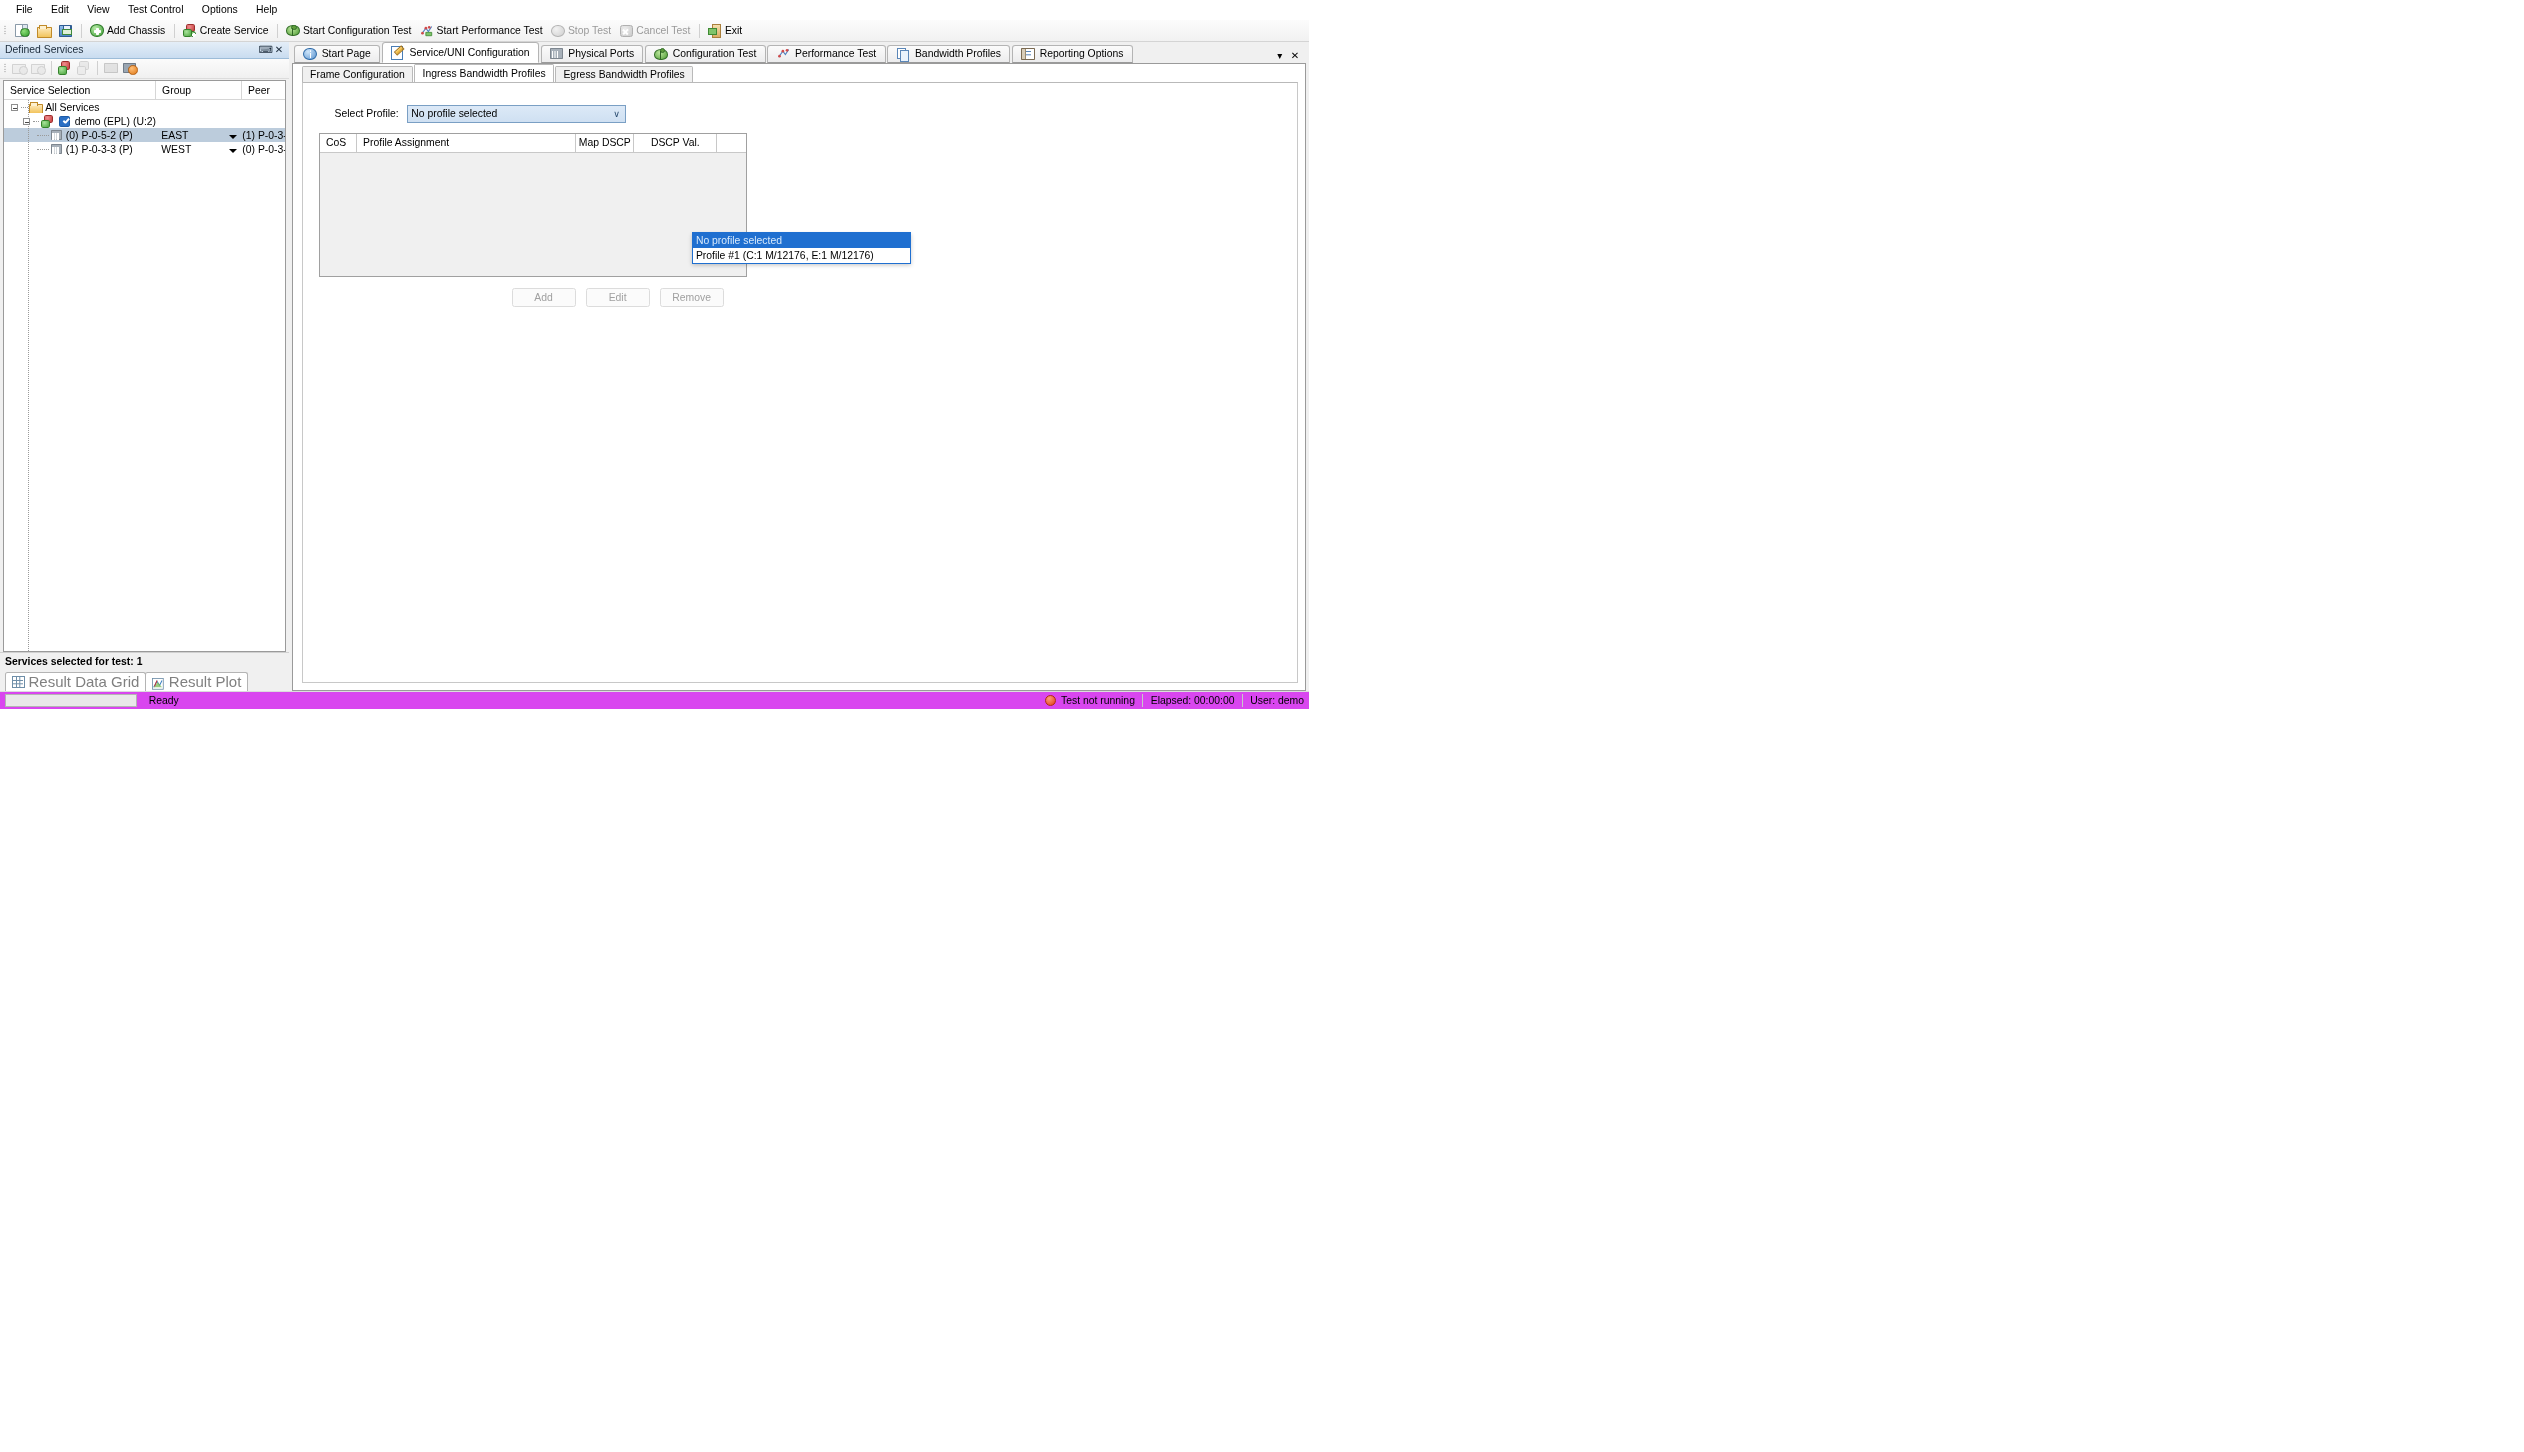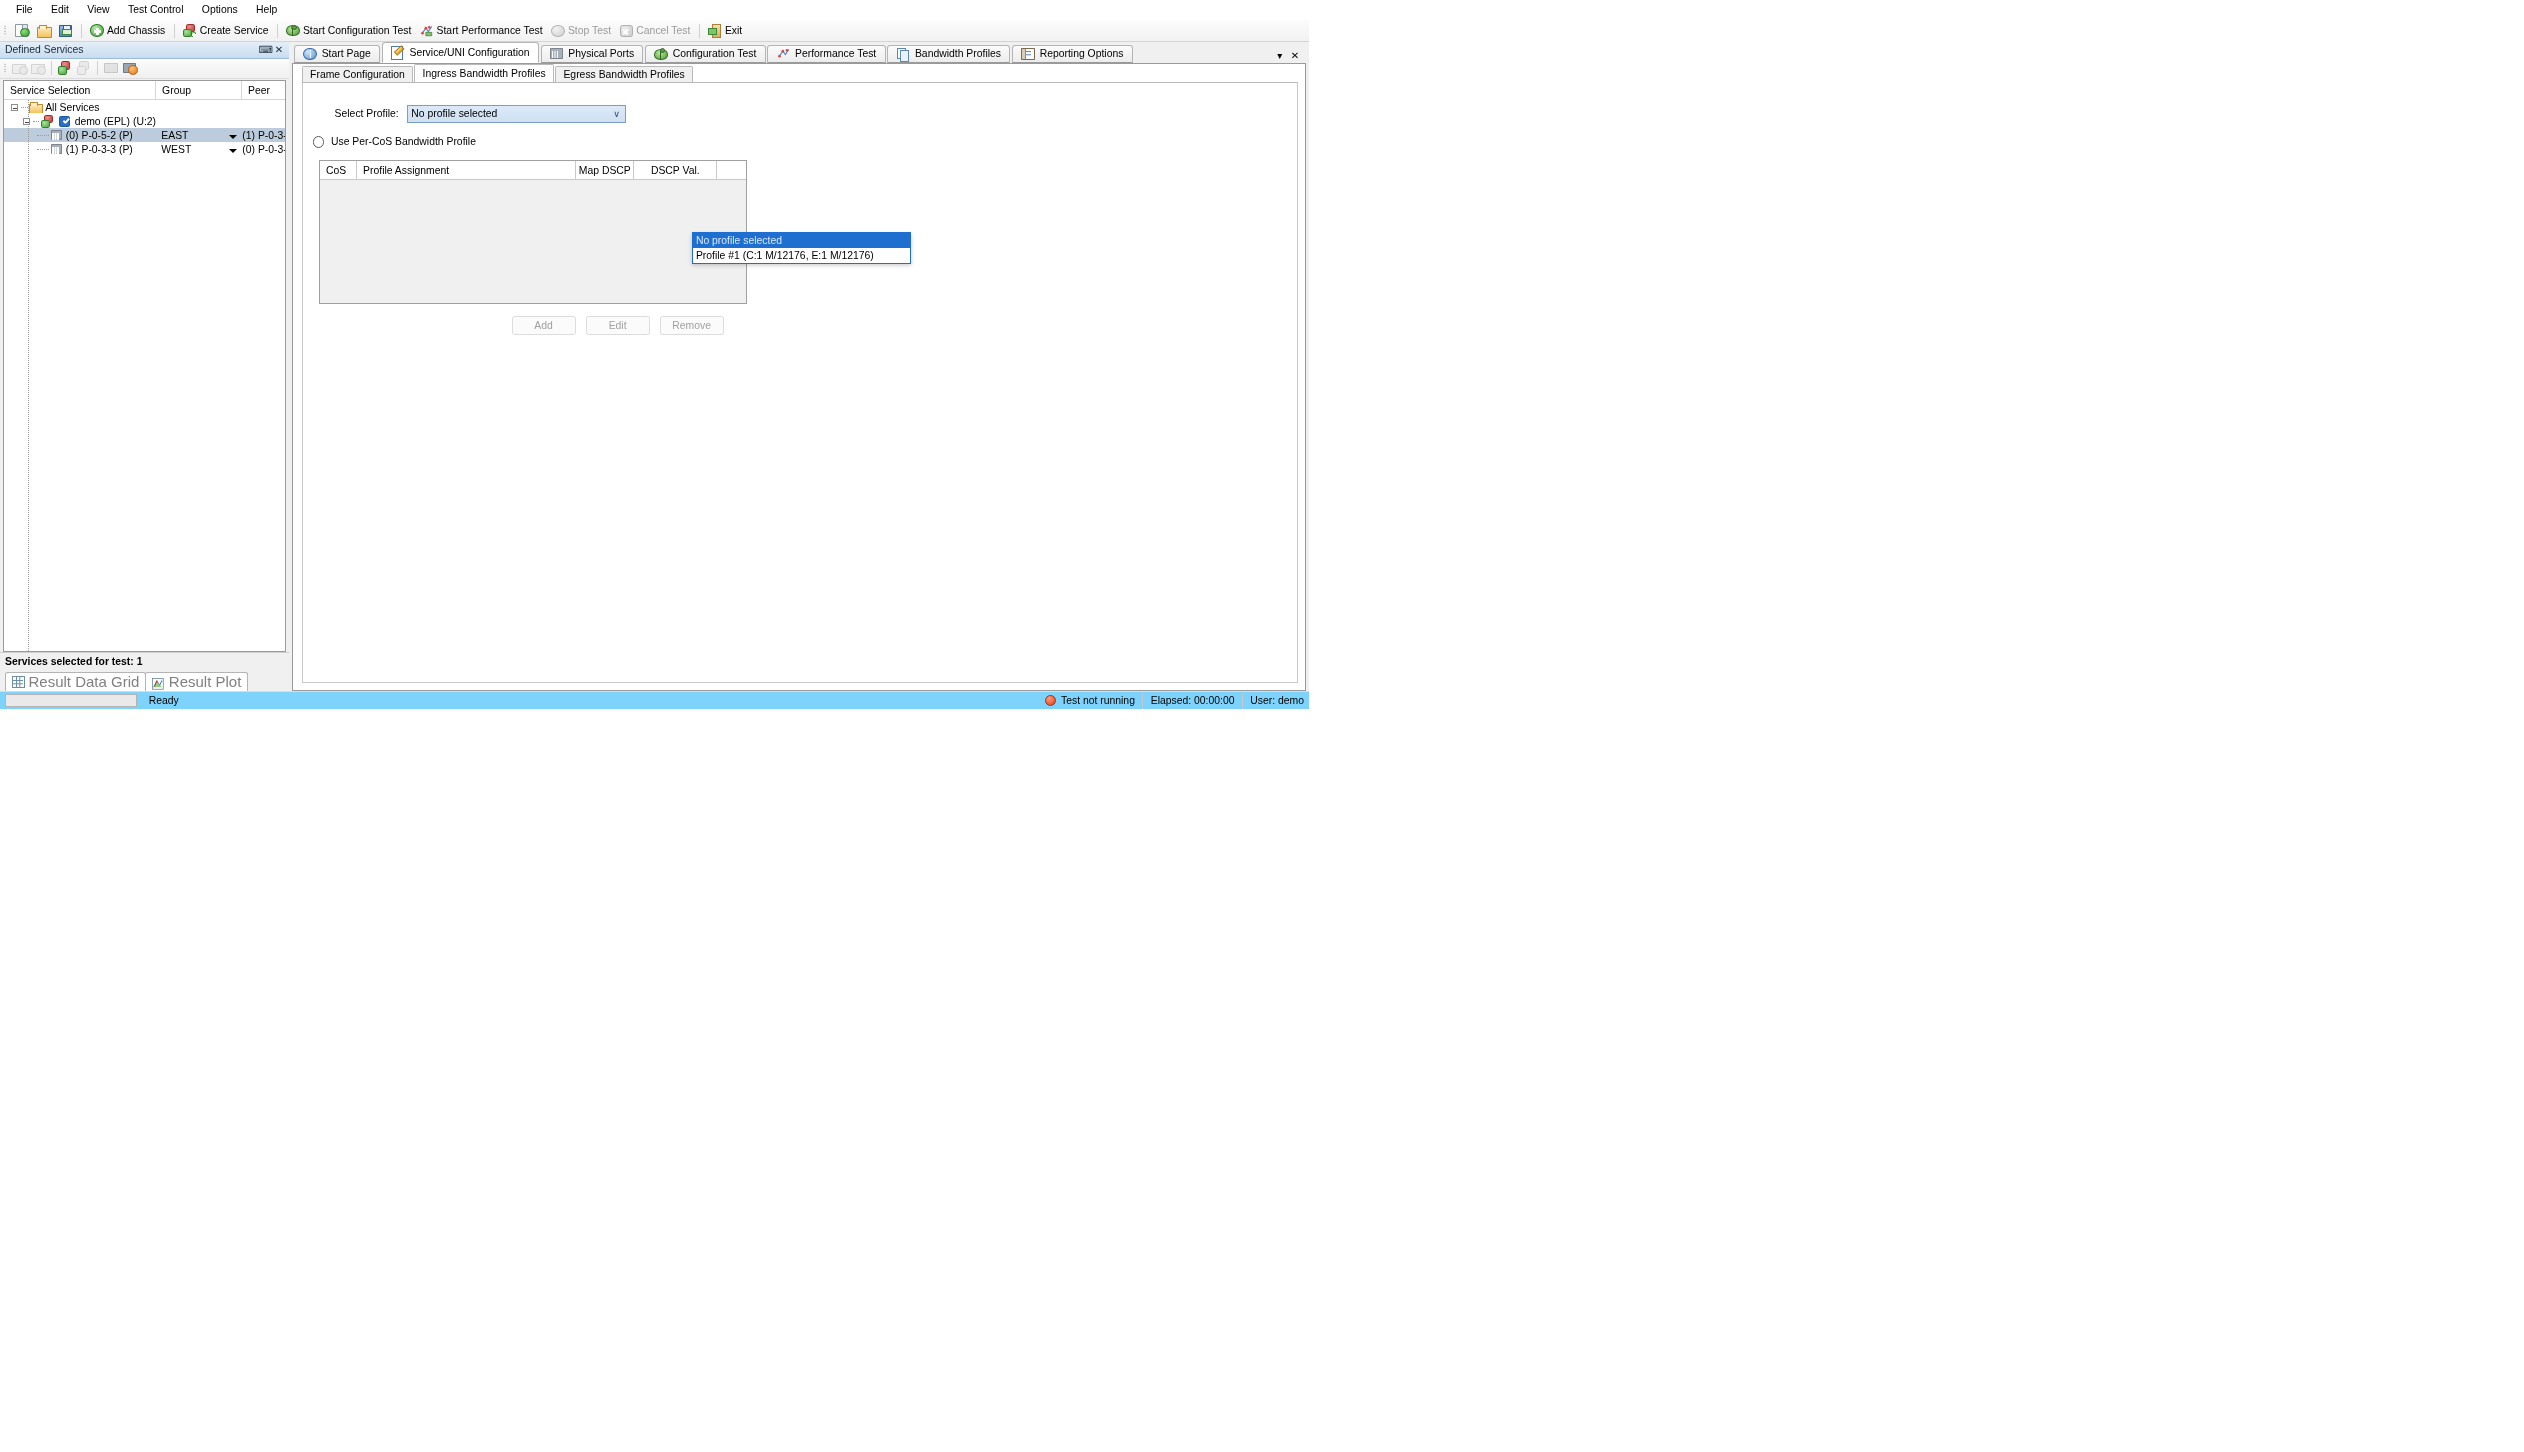--- a/index.html
+++ b/index.html
@@ -299,21 +299,21 @@
 
   .btn-row { display:flex; gap:10px; margin:11.7px 0 0 209px; }
   .gbtn {
     width:64px;height:19px;border:0.8px solid #dcdcdc;border-radius:2.5px;background:#fbfbfb;
     display:flex;align-items:center;justify-content:center;font-size:10.4px;color:#a0a0a0;cursor:default;
   }
 
   
   .statusbar {
     height:18.4px; flex:0 0 18.4px; display:flex; align-items:center;
-    background:#7dd3fc; border-top:0.8px solid #dcdcdc; padding:0 5px; font-size:10.4px;
+    background:#d946ef; border-top:0.8px solid #dcdcdc; padding:0 5px; font-size:10.4px;
   }
   .progress { width:132px;height:12.5px;border:0.8px solid #b4b4b4;background:#e9e9e9;margin-right:11.7px;}
   .sb-sep { width:0.8px;height:12.5px;background:#c8c8c8;margin:0 7.5px;}
   .red-dot { width:11px;height:11px;border-radius:50%;margin-right:5px;
     background:radial-gradient(circle at 35% 28%,#ff9b7a,#e03c18); border:0.8px solid #b02d0e;}
   .sb-right{ margin-left:auto; display:flex; align-items:center; }
 </style>
 </head>
 <body>
 
@@ -572,24 +572,20 @@
 
 
           <div class="select-row">
             <span class="select-label">Select Profile:</span>
             <div class="combo">
               <span class="val">No profile selected</span>
               <span class="chev">∨</span>
             </div>
           </div>
 
-          <div class="radio-row cos-row">
-            <span class="radio"></span>
-            <label>Use Per-CoS Bandwidth Profile</label>
-          </div>
 
           <div class="dropdown">
             <div class="dd-item hl">No profile selected</div>
             <div class="dd-item">Profile #1 (C:1 M/12176, E:1 M/12176)</div>
           </div>
 
           <div class="grid-box">
             <div class="grid-head">
               <div class="gh k1">CoS</div>
               <div class="gh k2">Profile Assignment</div>

